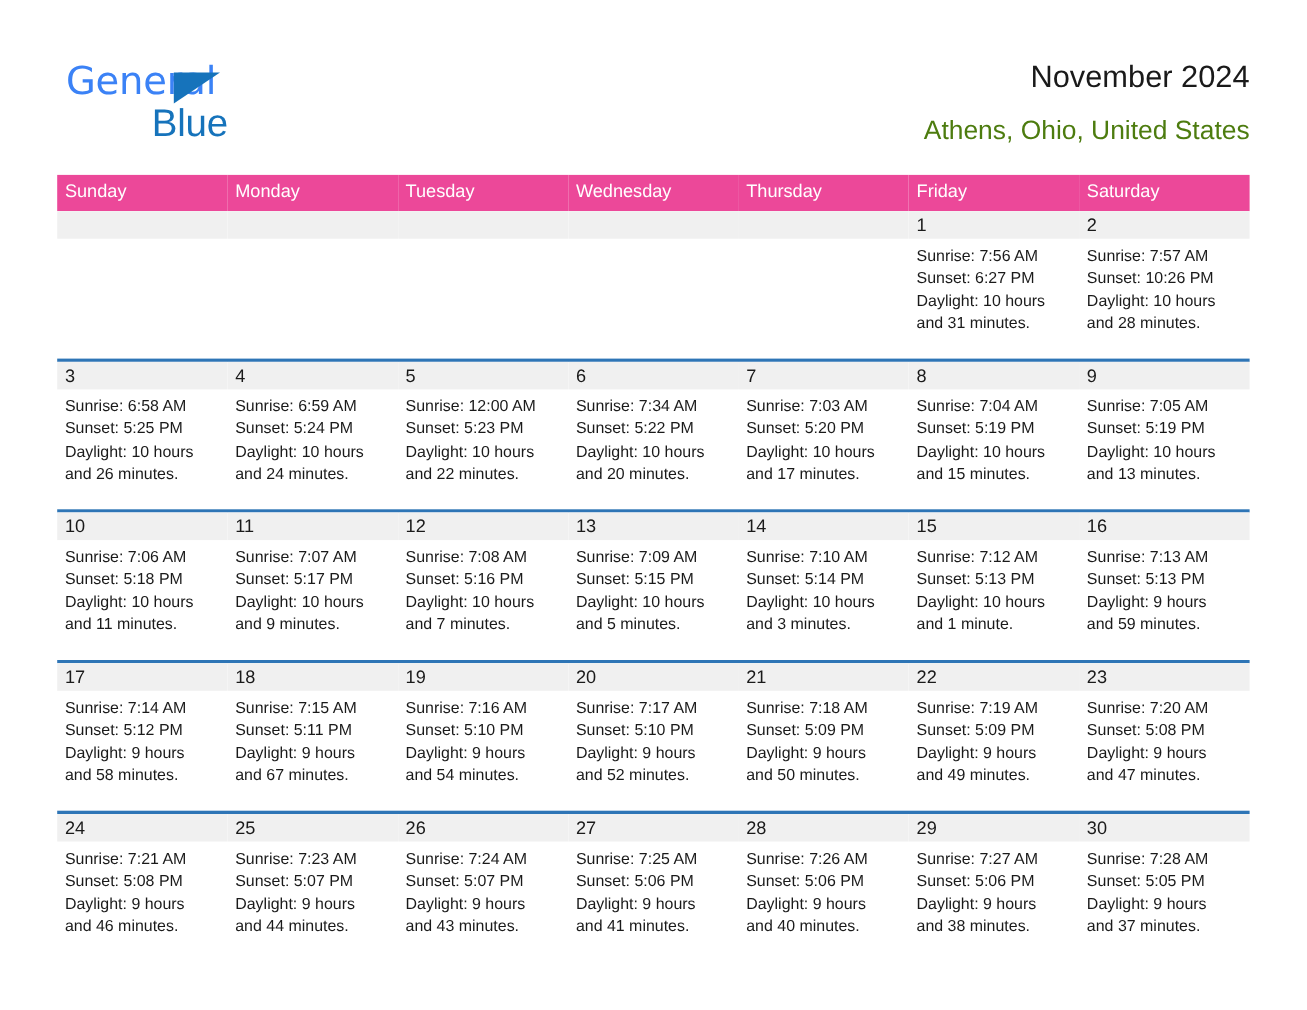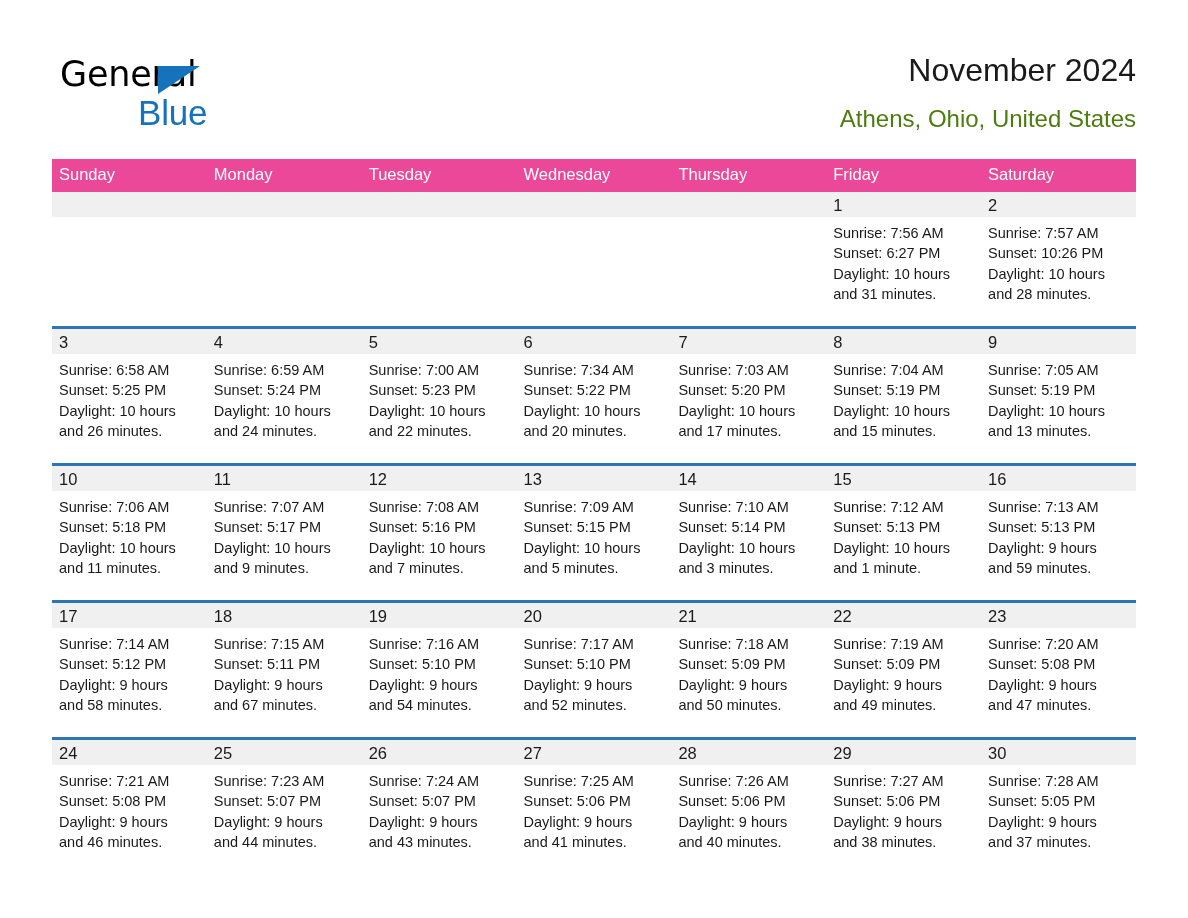--- a/index.html
+++ b/index.html
@@ -38,21 +38,21 @@
     width: 260px;
     height: 86px;
   }
   .brand-line1 {
     position: absolute;
     left: 0;
     top: 0;
     font-size: 35px;
     line-height: 40px;
     letter-spacing: -0.2px;
-    color: #000000;
+    color: #3b82f6;
     font-family: "DejaVu Sans", sans-serif;
     font-weight: 400;
     white-space: nowrap;
   }
   .brand-tri {
     position: absolute;
     left: 98px;
     top: 12px;
     width: 0;
     height: 0;
@@ -73,21 +73,21 @@
   }
 
   .title-block {
     position: absolute;
     right: 0;
     top: 0;
     text-align: right;
     width: 700px;
   }
   .month-title {
-    font-size: 32px;
+    font-size: 28px;
     line-height: 52px;
     font-weight: 400;
     color: #1a1a1a;
     letter-spacing: 0px;
     white-space: nowrap;
   }
   .location-title {
     margin-top: 8px;
     font-size: 24px;
     line-height: 30px;
@@ -254,21 +254,21 @@
             <div class="cell-body">
               <div>Sunrise: 6:59 AM</div>
               <div>Sunset: 5:24 PM</div>
               <div>Daylight: 10 hours</div>
               <div>and 24 minutes.</div>
             </div>
           </td>
           <td>
             <div class="daynum-band">5</div>
             <div class="cell-body">
-              <div>Sunrise: 7:00 AM</div>
+              <div>Sunrise: 12:00 AM</div>
               <div>Sunset: 5:23 PM</div>
               <div>Daylight: 10 hours</div>
               <div>and 22 minutes.</div>
             </div>
           </td>
           <td>
             <div class="daynum-band">6</div>
             <div class="cell-body">
               <div>Sunrise: 7:34 AM</div>
               <div>Sunset: 5:22 PM</div>

